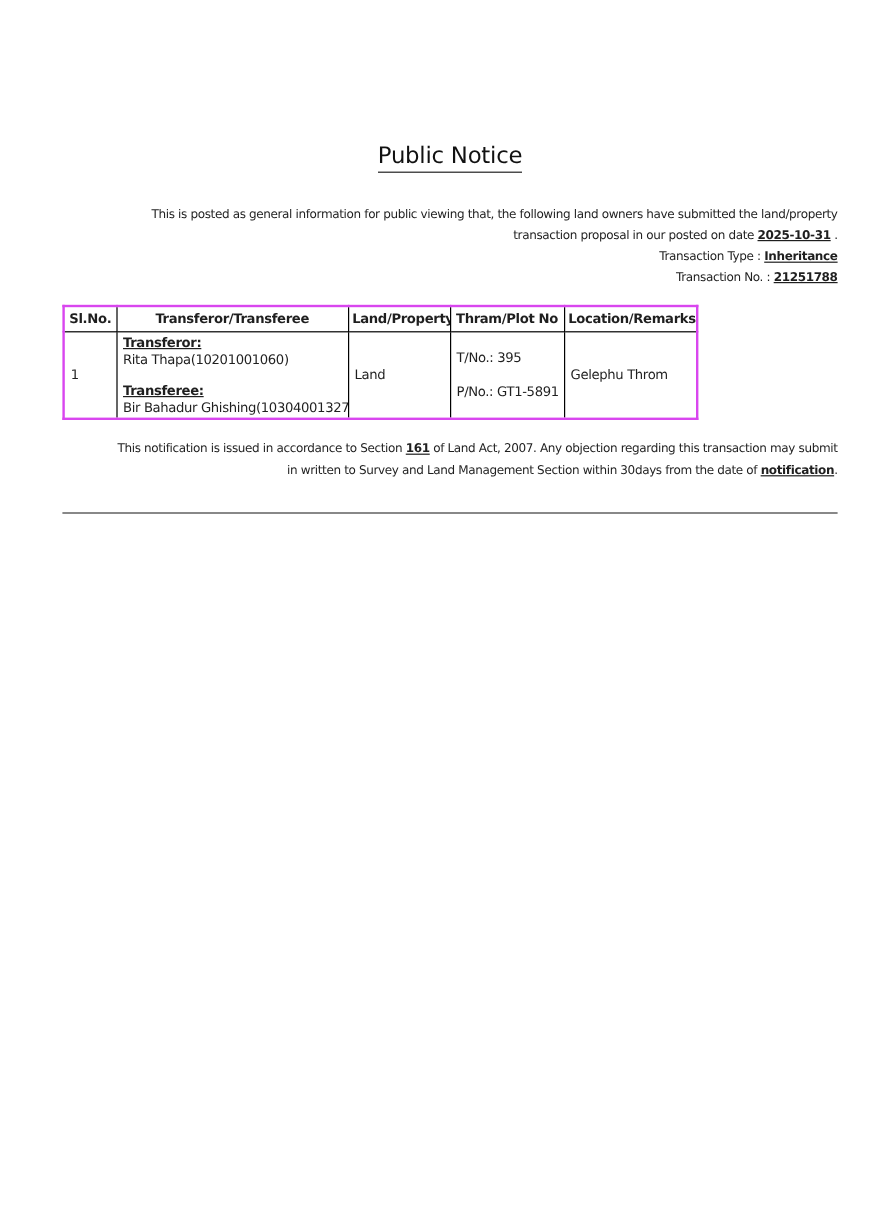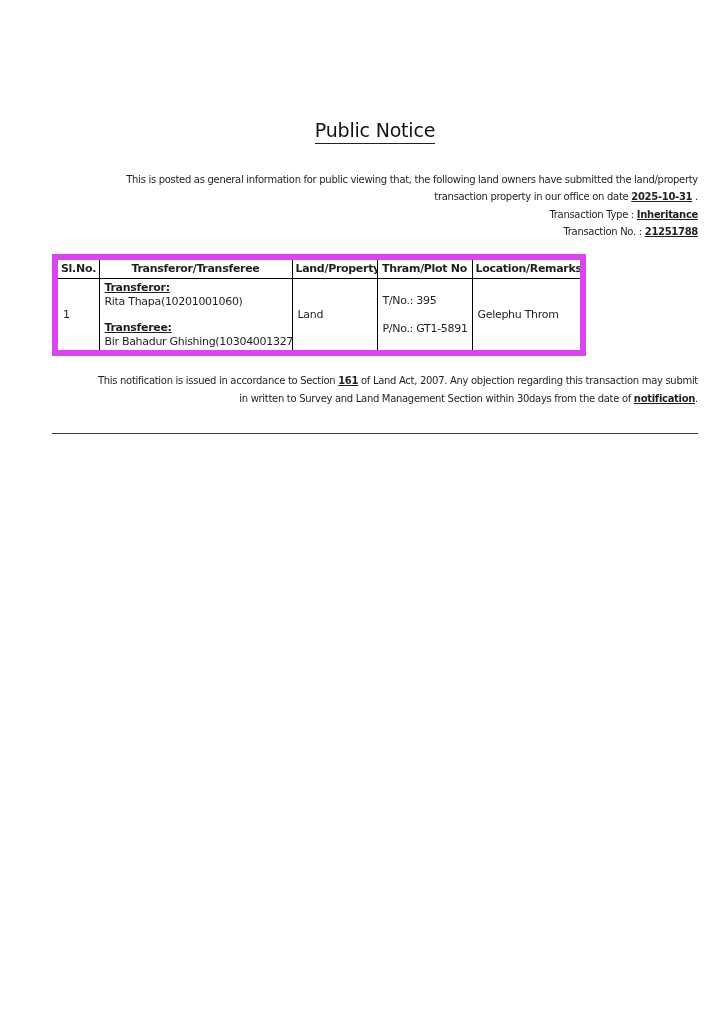--- a/index.html
+++ b/index.html
@@ -40,21 +40,21 @@
     white-space: nowrap;
     text-align: right;
   }
   .intro { margin: 27px 0 0 0; }
   b { font-weight: bold; text-decoration: underline; }
   table.notice {
     border-collapse: collapse;
     table-layout: fixed;
     width: 528px;
     margin-top: 13px;
-    border: 6px solid #d946ef;
+    border: 2px solid #d946ef;
   }
   table.notice th, table.notice td {
     border: 1px solid #000;
     font-size: 11px;
     letter-spacing: -0.3px;
     overflow: hidden;
   }
   table.notice th {
     height: 22px;
     padding: 1px 3px;
@@ -89,21 +89,21 @@
     white-space: pre-wrap;
   }
 </style>
 </head>
 <body>
 
 <div class="doc">
 
   <h1 class="title"><span class="u">Public Notice</span></h1>
 
-  <p class="bodytext intro"><span>This is posted as general information for public viewing that, the following land owners have submitted the land/property</span><br><span>transaction property in our office on date</span> <b>2025-10-31</b><span> .</span><br><span>Transaction Type : </span><b>Inheritance</b><br><span>Transaction No. : </span><b>21251788</b></p>
+  <p class="bodytext intro"><span>This is posted as general information for public viewing that, the following land owners have submitted the land/property</span><br><span>transaction proposal in our posted on date</span> <b>2025-10-31</b><span> .</span><br><span>Transaction Type : </span><b>Inheritance</b><br><span>Transaction No. : </span><b>21251788</b></p>
 
   <table class="notice">
     <colgroup>
       <col style="width:44px">
       <col style="width:193px">
       <col style="width:85px">
       <col style="width:95px">
       <col style="width:111px">
     </colgroup>
     <thead>

